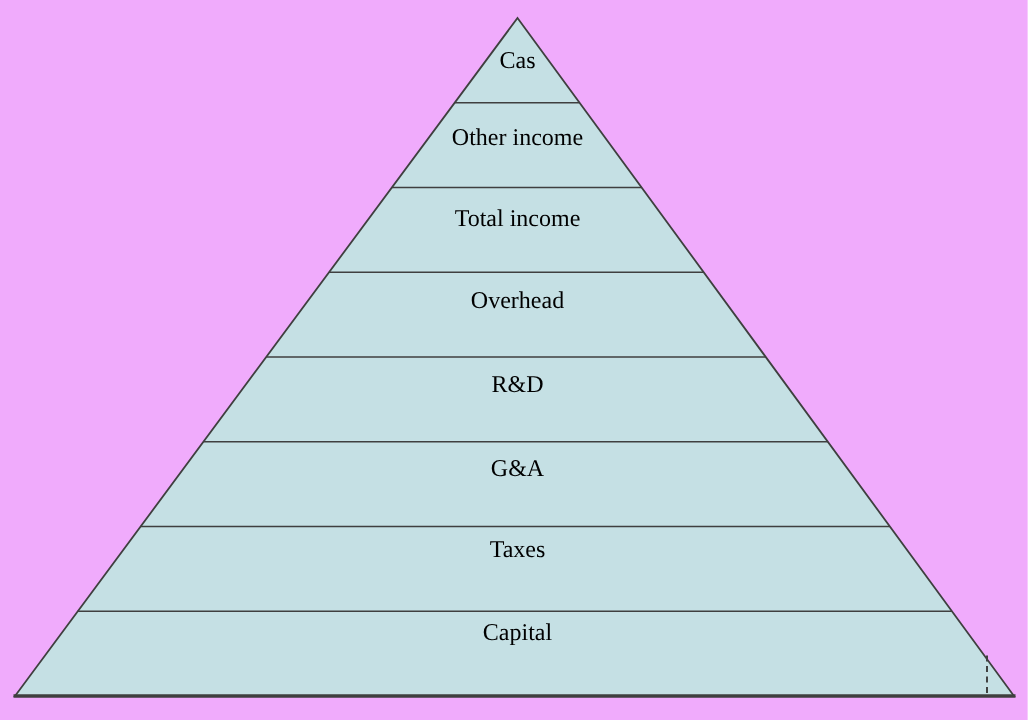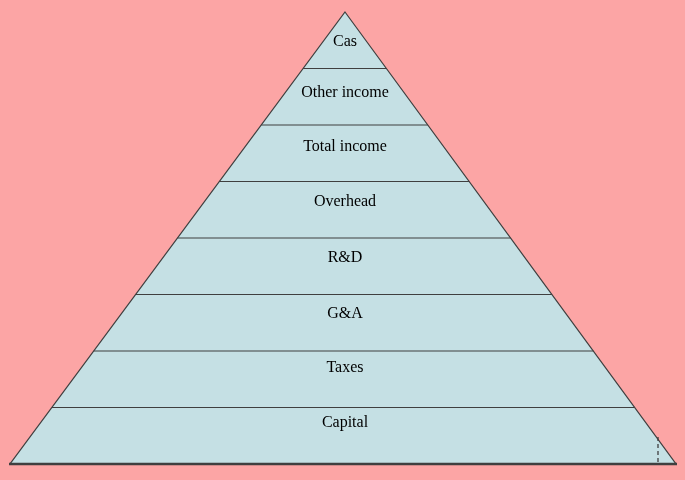--- a/index.html
+++ b/index.html
@@ -9,21 +9,21 @@
   body {
     width: 685px;
     height: 480px;
     background: #ffffff;
     overflow: hidden;
   }
   .stage {
     position: relative;
     width: 685px;
     height: 480px;
-    background: #fca5a5;
+    background: #f0abfc;
   }
   svg text {
     font-family: "Liberation Serif", "DejaVu Serif", serif;
     font-size: 16px;
   }
 </style>
 </head>
 <body>
 
 <div class="stage">

